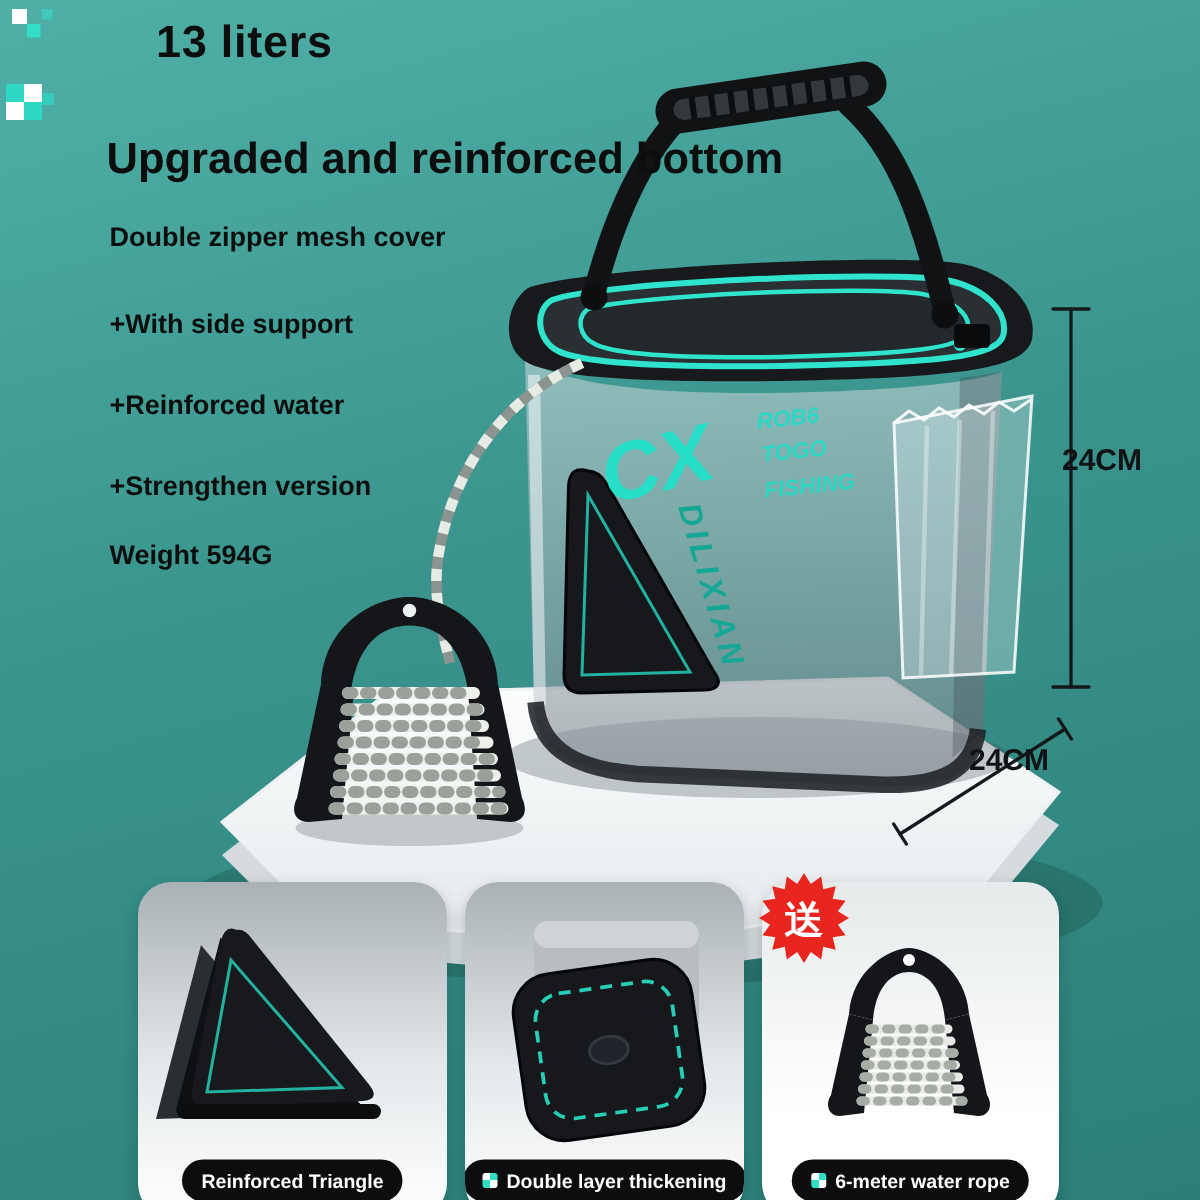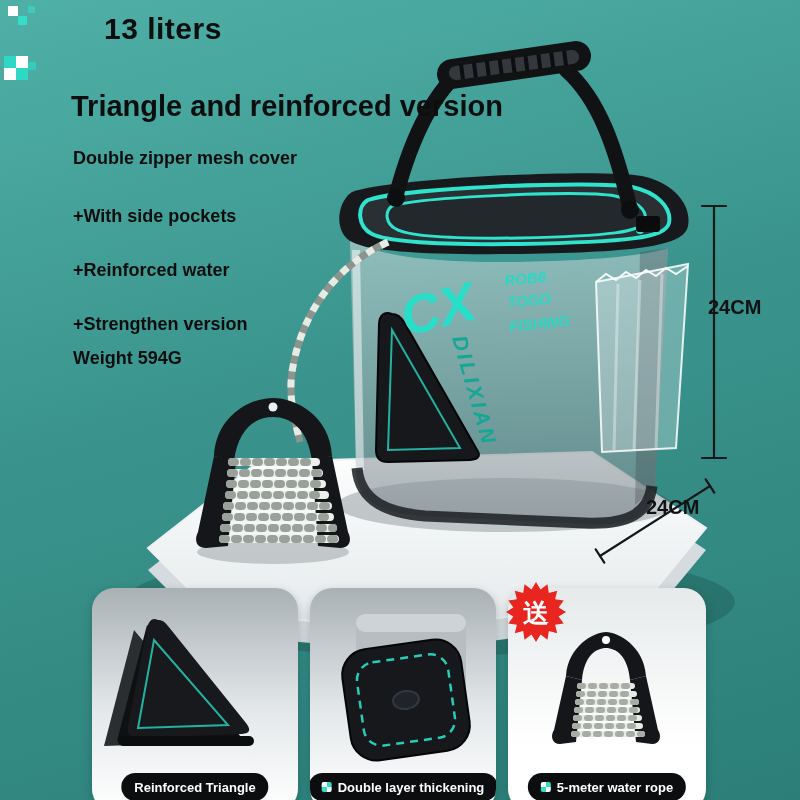--- a/index.html
+++ b/index.html
@@ -6,21 +6,21 @@
   #canvas{
     position:relative;width:800px;height:800px;overflow:hidden;
     background:linear-gradient(165deg,#4fb0a8 0%,#3a948d 45%,#2c7f79 100%);
     font-family:"Liberation Sans",sans-serif;color:#0c0e0e;
   }
   .abs{position:absolute;}
   #scene{position:absolute;left:0;top:0;}
   .capacity{left:72px;top:12px;font-size:30px;font-weight:800;letter-spacing:.5px;margin-left:32px;}
   .title{left:71px;top:90px;font-size:29px;font-weight:800;white-space:nowrap;}
   .feature{left:73px;font-size:18px;font-weight:700;white-space:nowrap;}
-  .f0{top:148px}.f1{top:206px}.f2{top:260px}.f3{top:314px}.f4{top:348px}
+  .f0{top:148px}.f1{top:206px}.f2{top:260px}.f3{top:314px}.f4{top:360px}
   .dim{font-size:20px;font-weight:700;color:#101214;text-align:right;}
   .dim-h{left:708px;top:296px;}
   .dim-w{left:646px;top:496px;}
   .cards{left:92px;top:588px;width:620px;display:flex;gap:12px;position:absolute;}
   .card{position:relative;height:223px;border-radius:22px;overflow:hidden;
     background:linear-gradient(180deg,#a9b1b5 0%,#e4e8ea 55%,#ffffff 100%);
     box-shadow:0 4px 10px rgba(0,30,28,.25);}
   .card.c0{width:206px}.card.c1{width:186px}.card.c2{width:198px;
     background:linear-gradient(180deg,#e6eaeb 0%,#ffffff 70%);}
   .pill{position:absolute;left:50%;bottom:10px;transform:translateX(-50%);
@@ -149,25 +149,25 @@
   </svg>
   <svg class="abs pxB" width="36" height="28">
     <rect x="0" y="0" width="12" height="12" fill="#2fd8c4"></rect>
     <rect x="12" y="0" width="12" height="12" fill="#ffffff"></rect>
     <rect x="0" y="12" width="12" height="12" fill="#ffffff"></rect>
     <rect x="12" y="12" width="12" height="12" fill="#2fd8c4"></rect>
     <rect x="24" y="6" width="8" height="8" fill="#2fd8c4" opacity="0.7"></rect>
   </svg>
 
   <div class="abs capacity">13 liters</div>
-  <div class="abs title">Triangle and reinforced version</div>
+  <div class="abs title">Upgraded and reinforced bottom</div>
 
   <div>
     <div class="abs feature f0">Double zipper mesh cover</div>
-    <div class="abs feature f1">+With side pockets</div>
+    <div class="abs feature f1">+With side support</div>
     <div class="abs feature f2">+Reinforced water</div>
     <div class="abs feature f3">+Strengthen version</div>
     <div class="abs feature f4">Weight 594G</div>
   </div>
 
   <div class="abs dim dim-h">24CM</div>
   <div class="abs dim dim-w">24CM</div>
 
   <div class="cards">
 
@@ -207,21 +207,21 @@
                    L122 88 C120 64 108 56 98 56 C88 56 76 64 74 88 Z" fill="#141619"></path>
           <circle cx="98" cy="48" r="4" fill="#ffffff"></circle>
           <path d="M58 84 L74 88 L68 150 L52 152 C44 152 42 144 46 138 Z" fill="#141619"></path>
           <path d="M122 88 L138 84 L150 138 C154 144 152 152 144 152 L128 150 Z" fill="#141619"></path>
           <path d="M72 94 H124 M71 102 H126 M70 110 H128 M69 118 H129 M68 126 H131 M67 134 H132 M66 142 H134" stroke="#e8eae6" stroke-width="6" stroke-linecap="round" fill="none"></path>
           <path d="M72 94 H124 M71 102 H126 M70 110 H128 M69 118 H129 M68 126 H131 M67 134 H132 M66 142 H134" stroke="#a7ada5" stroke-width="6" stroke-linecap="round" stroke-dasharray="3 8" fill="none"></path>
         </g>
       </svg>
       <div class="pill">
         <span class="pix"></span>
-        <span>5-meter water rope</span>
+        <span>6-meter water rope</span>
       </div>
     </div>
   </div>
 
   <svg class="abs badge" viewBox="0 0 64 64">
     <polygon fill="#e8251f" points="62,32 54.6,36.5 59.7,43.5 51.1,44.8 53.2,53.2 44.8,51.1 43.5,59.7 36.5,54.6 32,62 27.5,54.6 20.5,59.7 19.2,51.1 10.8,53.2 12.9,44.8 4.3,43.5 9.4,36.5 2,32 9.4,27.5 4.3,20.5 12.9,19.2 10.8,10.8 19.2,12.9 20.5,4.3 27.5,9.4 32,2 36.5,9.4 43.5,4.3 44.8,12.9 53.2,10.8 51.1,19.2 59.7,20.5 54.6,27.5"></polygon>
     <text x="32" y="42" text-anchor="middle" font-size="26" font-weight="700" fill="#ffffff" font-family="DejaVu Sans, sans-serif">送</text>
   </svg>
 
 </div>

